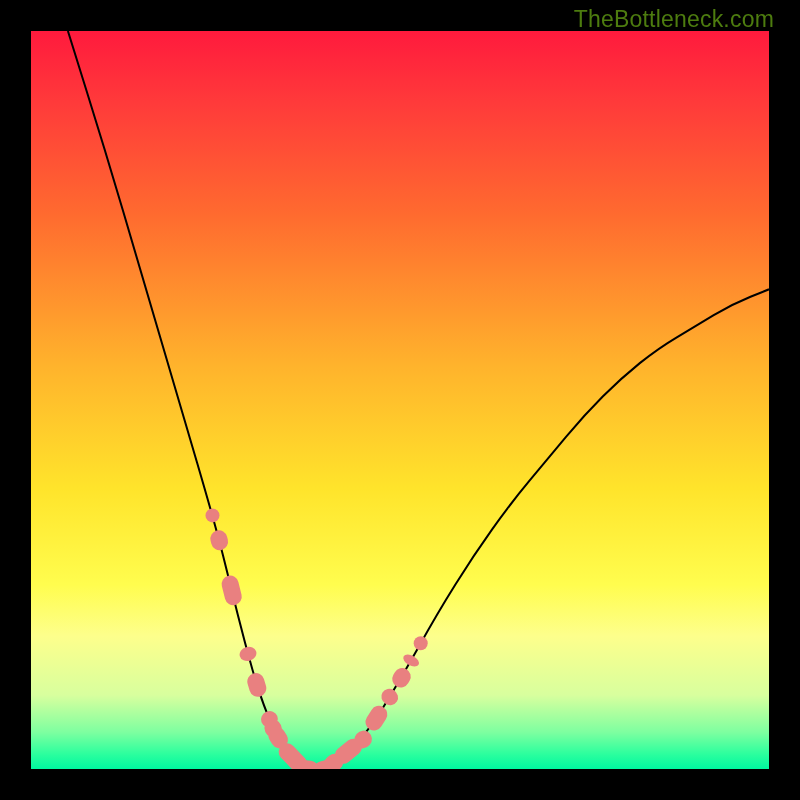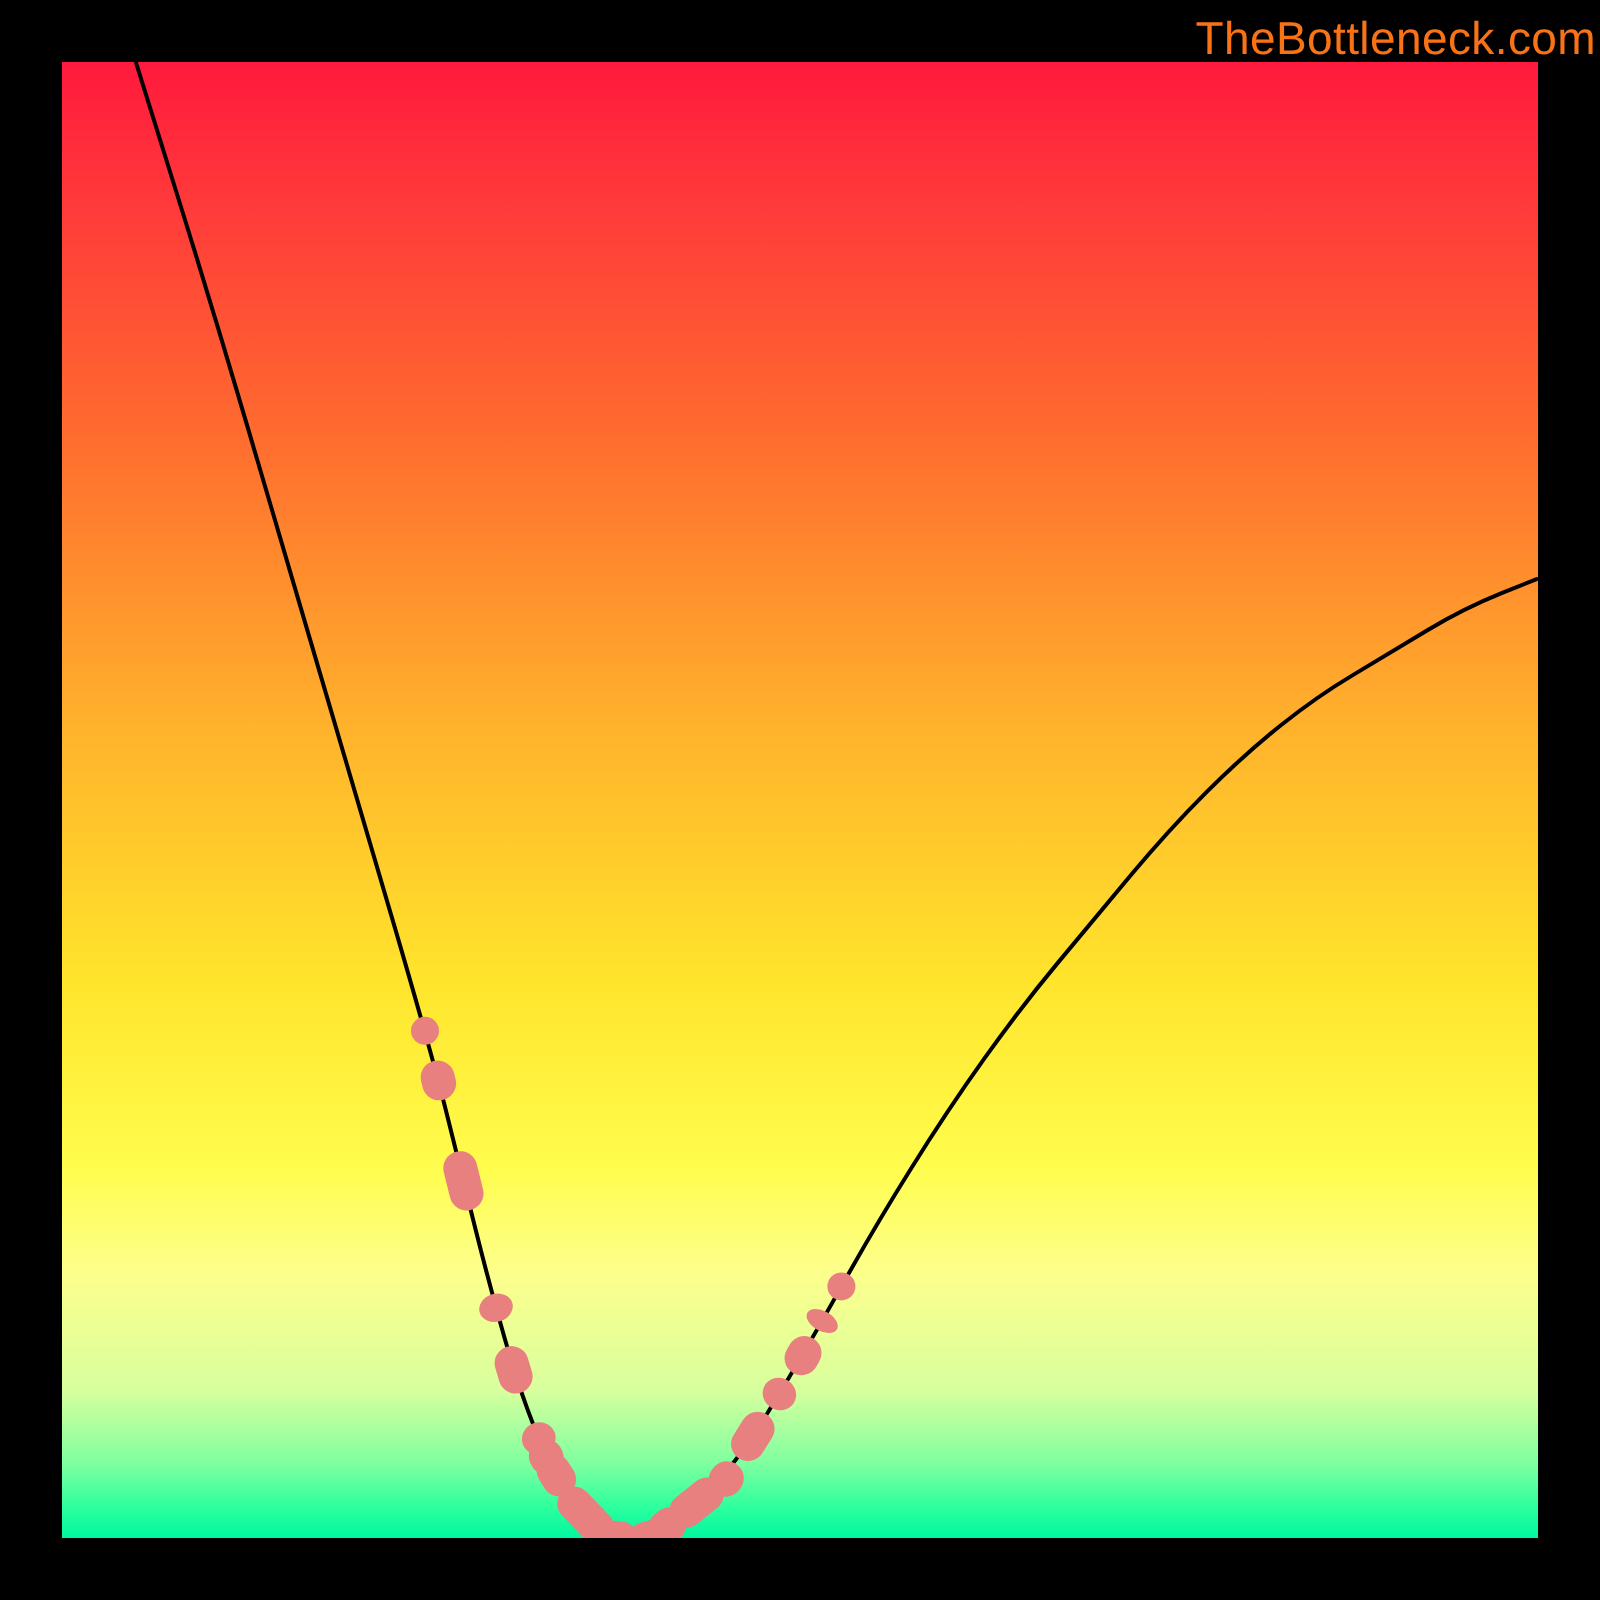--- a/index.html
+++ b/index.html
@@ -26,22 +26,22 @@
       #fffd4e 75%,
       #fdff8c 82%,
       #d8ff9e 90%,
       #7effa0 95%,
       #2bff9e 98%,
       #00f7a0 100%);
   }
   .watermark {
     position: absolute;
     top: 6px;
-    right: 2px;
-    color: #f97316;
+    right: 26px;
+    color: #4d7c0f;
     font-size: 23px;
     font-weight: 500;
     letter-spacing: 0.2px;
   }
   svg.plot {
     position: absolute;
     left: 0;
     top: 0;
     width: 738px;
     height: 738px;

